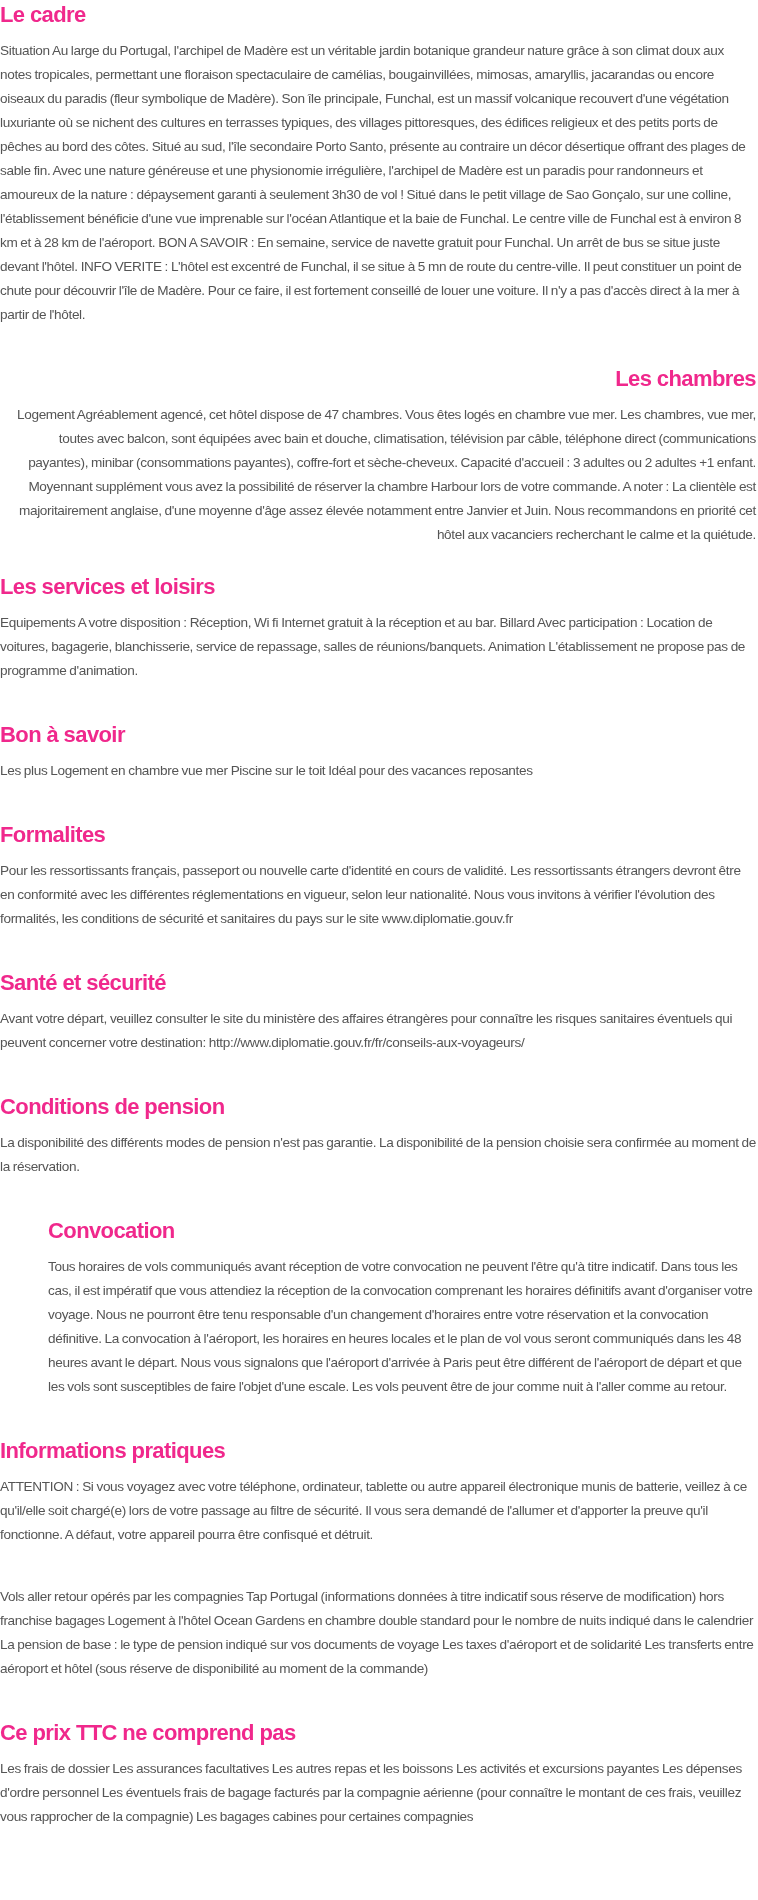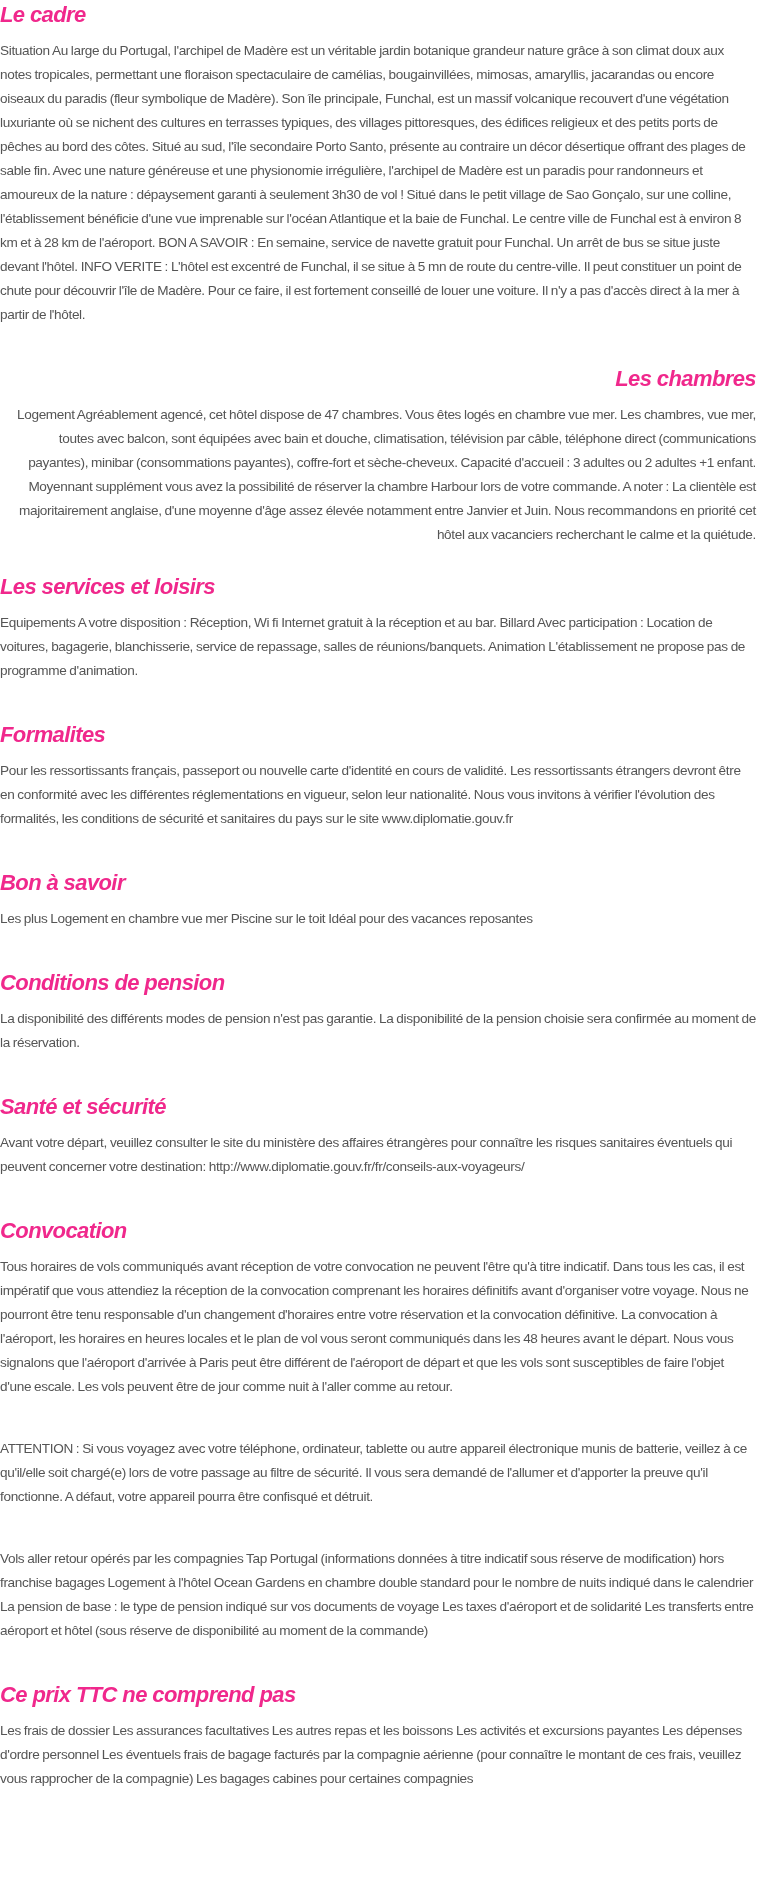--- a/index.html
+++ b/index.html
@@ -13,21 +13,20 @@
       overflow: hidden;
       font-family: "Liberation Sans", "DejaVu Sans", sans-serif;
     }
     .content {
       padding: 0 2px 0 0;
     }
     .section {
       margin: 0 0 26px 0;
     }
     .section-title {
-      font-style: italic;
       font-weight: bold;
       color: #f0288c;
       font-size: 22px;
       line-height: 28px;
       margin: 0 0 10px 0;
       padding: 0;
       letter-spacing: -0.6px;
     }
     .section-body {
       color: #555555;
@@ -52,45 +51,46 @@
     <h2 class="section-title">Les chambres</h2>
     <p class="section-body">Logement Agréablement agencé, cet hôtel dispose de 47 chambres. Vous êtes logés en chambre vue mer. Les chambres, vue mer, toutes avec balcon, sont équipées avec bain et douche, climatisation, télévision par câble, téléphone direct (communications payantes), minibar (consommations payantes), coffre-fort et sèche-cheveux. Capacité d'accueil : 3 adultes ou 2 adultes +1 enfant. Moyennant supplément vous avez la possibilité de réserver la chambre Harbour lors de votre commande. A noter : La clientèle est majoritairement anglaise, d'une moyenne d'âge assez élevée notamment entre Janvier et Juin. Nous recommandons en priorité cet hôtel aux vacanciers recherchant le calme et la quiétude.</p>
   </div>
 
   <div class="section" style="margin-top:20px;">
     <h2 class="section-title">Les services et loisirs</h2>
     <p class="section-body">Equipements A votre disposition : Réception, Wi fi Internet gratuit à la réception et au bar. Billard Avec participation : Location de voitures, bagagerie, blanchisserie, service de repassage, salles de réunions/banquets. Animation L'établissement ne propose pas de programme d'animation.</p>
   </div>
 
   <div class="section" style="margin-top:38px;">
-    <h2 class="section-title">Formalites</h2>
-    <p class="section-body">Pour les ressortissants français, passeport ou nouvelle carte d'identité en cours de validité. Les ressortissants étrangers devront être en conformité avec les différentes réglementations en vigueur, selon leur nationalité. Nous vous invitons à vérifier l'évolution des formalités, les conditions de sécurité et sanitaires du pays sur le site www.diplomatie.gouv.fr</p>
-  </div>
-
-  <div class="section" style="margin-top:38px;">
     <h2 class="section-title">Bon à savoir</h2>
     <p class="section-body">Les plus Logement en chambre vue mer Piscine sur le toit Idéal pour des vacances reposantes</p>
   </div>
 
   <div class="section" style="margin-top:38px;">
-    <h2 class="section-title">Conditions de pension</h2>
-    <p class="section-body">La disponibilité des différents modes de pension n'est pas garantie. La disponibilité de la pension choisie sera confirmée au moment de la réservation.</p>
+    <h2 class="section-title">Formalites</h2>
+    <p class="section-body">Pour les ressortissants français, passeport ou nouvelle carte d'identité en cours de validité. Les ressortissants étrangers devront être en conformité avec les différentes réglementations en vigueur, selon leur nationalité. Nous vous invitons à vérifier l'évolution des formalités, les conditions de sécurité et sanitaires du pays sur le site www.diplomatie.gouv.fr</p>
   </div>
 
   <div class="section" style="margin-top:38px;">
     <h2 class="section-title">Santé et sécurité</h2>
     <p class="section-body">Avant votre départ, veuillez consulter le site du ministère des affaires étrangères pour connaître les risques sanitaires éventuels qui peuvent concerner votre destination: http://www.diplomatie.gouv.fr/fr/conseils-aux-voyageurs/</p>
   </div>
 
   <div class="section" style="margin-top:38px;">
+    <h2 class="section-title">Conditions de pension</h2>
+    <p class="section-body">La disponibilité des différents modes de pension n'est pas garantie. La disponibilité de la pension choisie sera confirmée au moment de la réservation.</p>
+  </div>
+
+  <div class="section" style="margin-top:38px;padding-left:48px;">
     <h2 class="section-title">Convocation</h2>
     <p class="section-body">Tous horaires de vols communiqués avant réception de votre convocation ne peuvent l'être qu'à titre indicatif. Dans tous les cas, il est impératif que vous attendiez la réception de la convocation comprenant les horaires définitifs avant d'organiser votre voyage. Nous ne pourront être tenu responsable d'un changement d'horaires entre votre réservation et la convocation définitive. La convocation à l'aéroport, les horaires en heures locales et le plan de vol vous seront communiqués dans les 48 heures avant le départ. Nous vous signalons que l'aéroport d'arrivée à Paris peut être différent de l'aéroport de départ et que les vols sont susceptibles de faire l'objet d'une escale. Les vols peuvent être de jour comme nuit à l'aller comme au retour.</p>
   </div>
 
   <div class="section" style="margin-top:38px;">
+    <h2 class="section-title">Informations pratiques</h2>
     <p class="section-body">ATTENTION : Si vous voyagez avec votre téléphone, ordinateur, tablette ou autre appareil électronique munis de batterie, veillez à ce qu'il/elle soit chargé(e) lors de votre passage au filtre de sécurité. Il vous sera demandé de l'allumer et d'apporter la preuve qu'il fonctionne. A défaut, votre appareil pourra être confisqué et détruit.</p>
   </div>
 
   <div class="section" style="margin-top:38px;">
     <p class="section-body">Vols aller retour opérés par les compagnies Tap Portugal (informations données à titre indicatif sous réserve de modification) hors franchise bagages Logement à l'hôtel Ocean Gardens en chambre double standard pour le nombre de nuits indiqué dans le calendrier La pension de base : le type de pension indiqué sur vos documents de voyage Les taxes d'aéroport et de solidarité Les transferts entre aéroport et hôtel (sous réserve de disponibilité au moment de la commande)</p>
   </div>
 
   <div class="section" style="margin-top:38px;">
     <h2 class="section-title">Ce prix TTC ne comprend pas</h2>
     <p class="section-body">Les frais de dossier Les assurances facultatives Les autres repas et les boissons Les activités et excursions payantes Les dépenses d'ordre personnel Les éventuels frais de bagage facturés par la compagnie aérienne (pour connaître le montant de ces frais, veuillez vous rapprocher de la compagnie) Les bagages cabines pour certaines compagnies</p>

